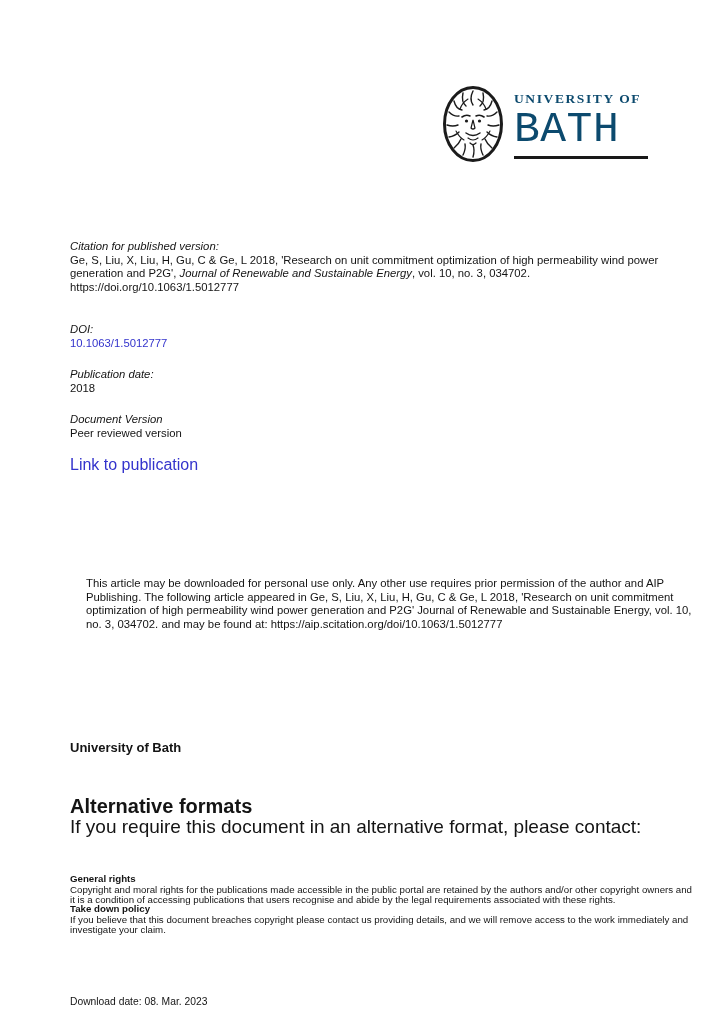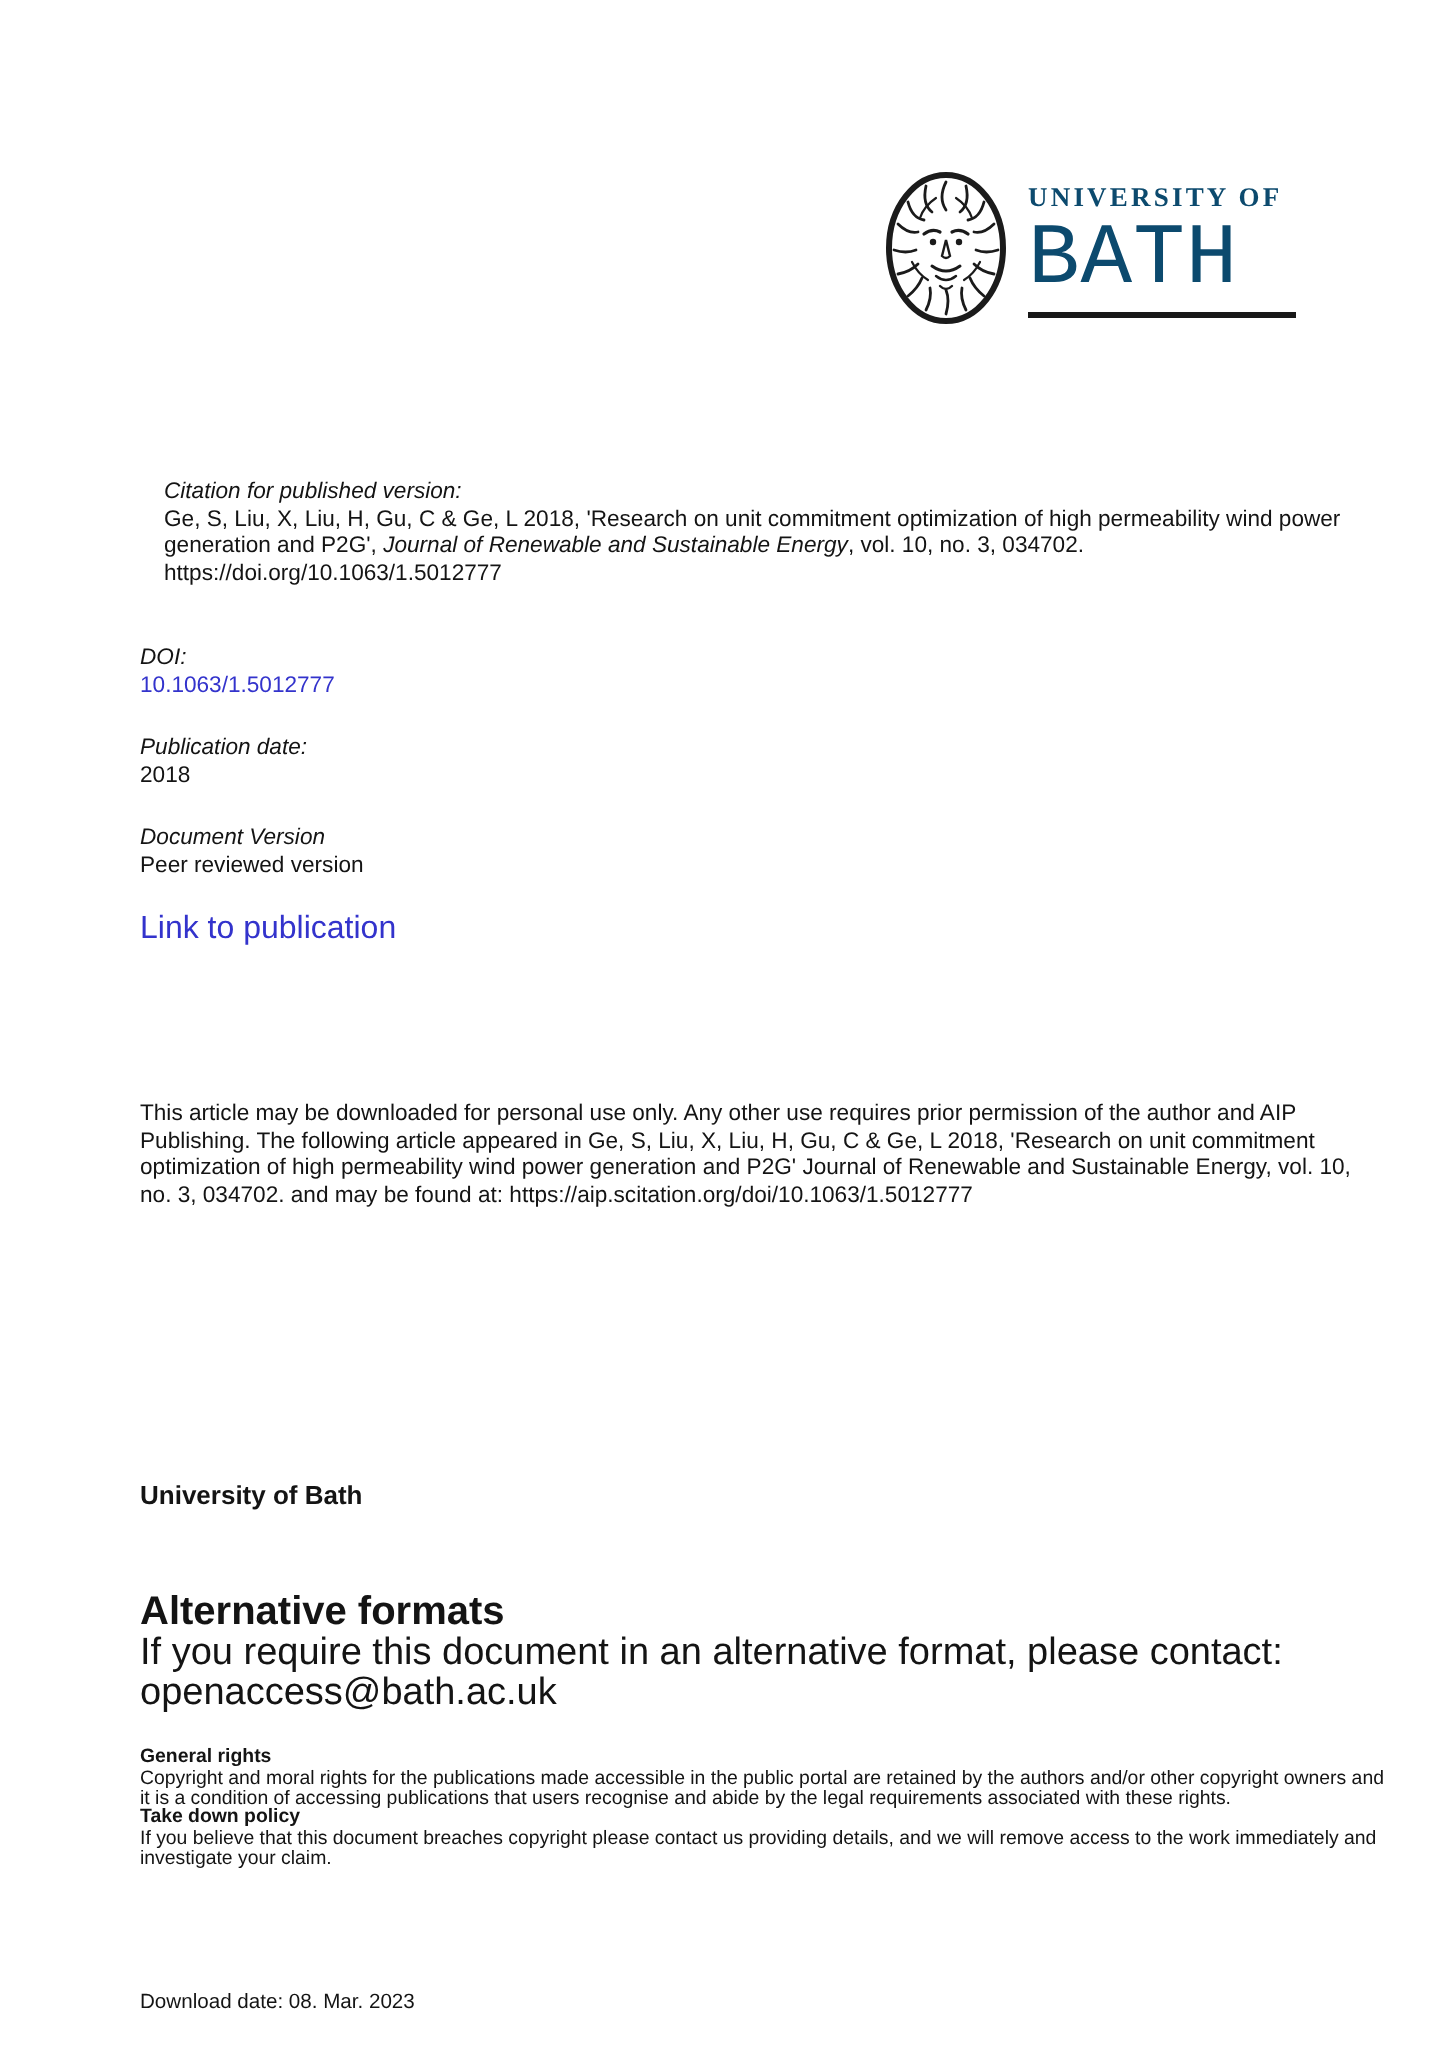--- a/index.html
+++ b/index.html
@@ -14,26 +14,26 @@
   .logo-text{margin-left:10px;padding-top:6px;font-family:"Liberation Serif", serif;color:#0c4a6e;}
   .logo-uof{font-size:13.5px;font-weight:bold;letter-spacing:1.6px;white-space:nowrap;}
   .logo-bath{font-size:43px;line-height:44px;letter-spacing:0.5px;margin-top:1px;font-family:Liberation Mono, monospace;}
   .logo-rule{height:3px;background:#181818;margin-top:4px;width:134px;}
   
   .tblock{left:70px;width:600px;font-size:11.3px;line-height:13.6px;}
   .wide{width:623px;}
   .ital{font-style:italic;}
   .link{color:var(--link,#3333cc);text-decoration:none;cursor:pointer;}
   .blockspan{display:block;}
-  .cite{top:240px;margin-left:12px;}
+  .cite{top:240px;}
   .doi{top:323px;}
   .pub{top:368px;}
   .docver{top:413px;}
   .linkpub{top:458px;font-size:16px;}
-  .disclaimer{top:551px;}
+  .disclaimer{top:577px;margin-left:16px;}
   .uni{top:741px;font-size:13px;font-weight:bold;}
   .alt{top:796px;}
   .alt-head{font-size:20px;font-weight:bold;line-height:21px;}
   .alt-body{font-size:19px;line-height:20px;}
   .smallprint{font-size:9.7px;line-height:10.6px;}
   .sp-head{font-weight:bold;}
   .rights{top:874px;}
   .takedown{top:904px;}
   .dl{top:995px;font-size:10.3px;}
 </style>
@@ -106,21 +106,20 @@
   <span class="link">Link to publication</span>
 </div>
 
 <div class="abs tblock wide disclaimer">This article may be downloaded for personal use only.  Any other use requires prior permission of the author and AIP Publishing.  The following article appeared in Ge, S, Liu, X, Liu, H, Gu, C &amp; Ge, L 2018, 'Research on unit commitment optimization of high permeability wind power generation and P2G' Journal of Renewable and Sustainable Energy, vol. 10, no. 3, 034702. and may be found at: https://aip.scitation.org/doi/10.1063/1.5012777</div>
 
 <div class="abs tblock uni">University of Bath</div>
 
 <div class="abs tblock wide alt">
   <span class="alt-head blockspan">Alternative formats</span>
   <span class="alt-body blockspan">If you require this document in an alternative format, please contact:</span>
-  <span class="alt-body blockspan">openaccess@bath.ac.uk</span>
 </div>
 
 <div class="abs tblock wide smallprint rights">
   <span class="sp-head blockspan">General rights</span>
   <span class="blockspan">Copyright and moral rights for the publications made accessible in the public portal are retained by the authors and/or other copyright owners and it is a condition of accessing publications that users recognise and abide by the legal requirements associated with these rights.</span>
 </div>
 
 <div class="abs tblock wide smallprint takedown">
   <span class="sp-head blockspan">Take down policy</span>
   <span class="blockspan">If you believe that this document breaches copyright please contact us providing details, and we will remove access to the work immediately and investigate your claim.</span>

